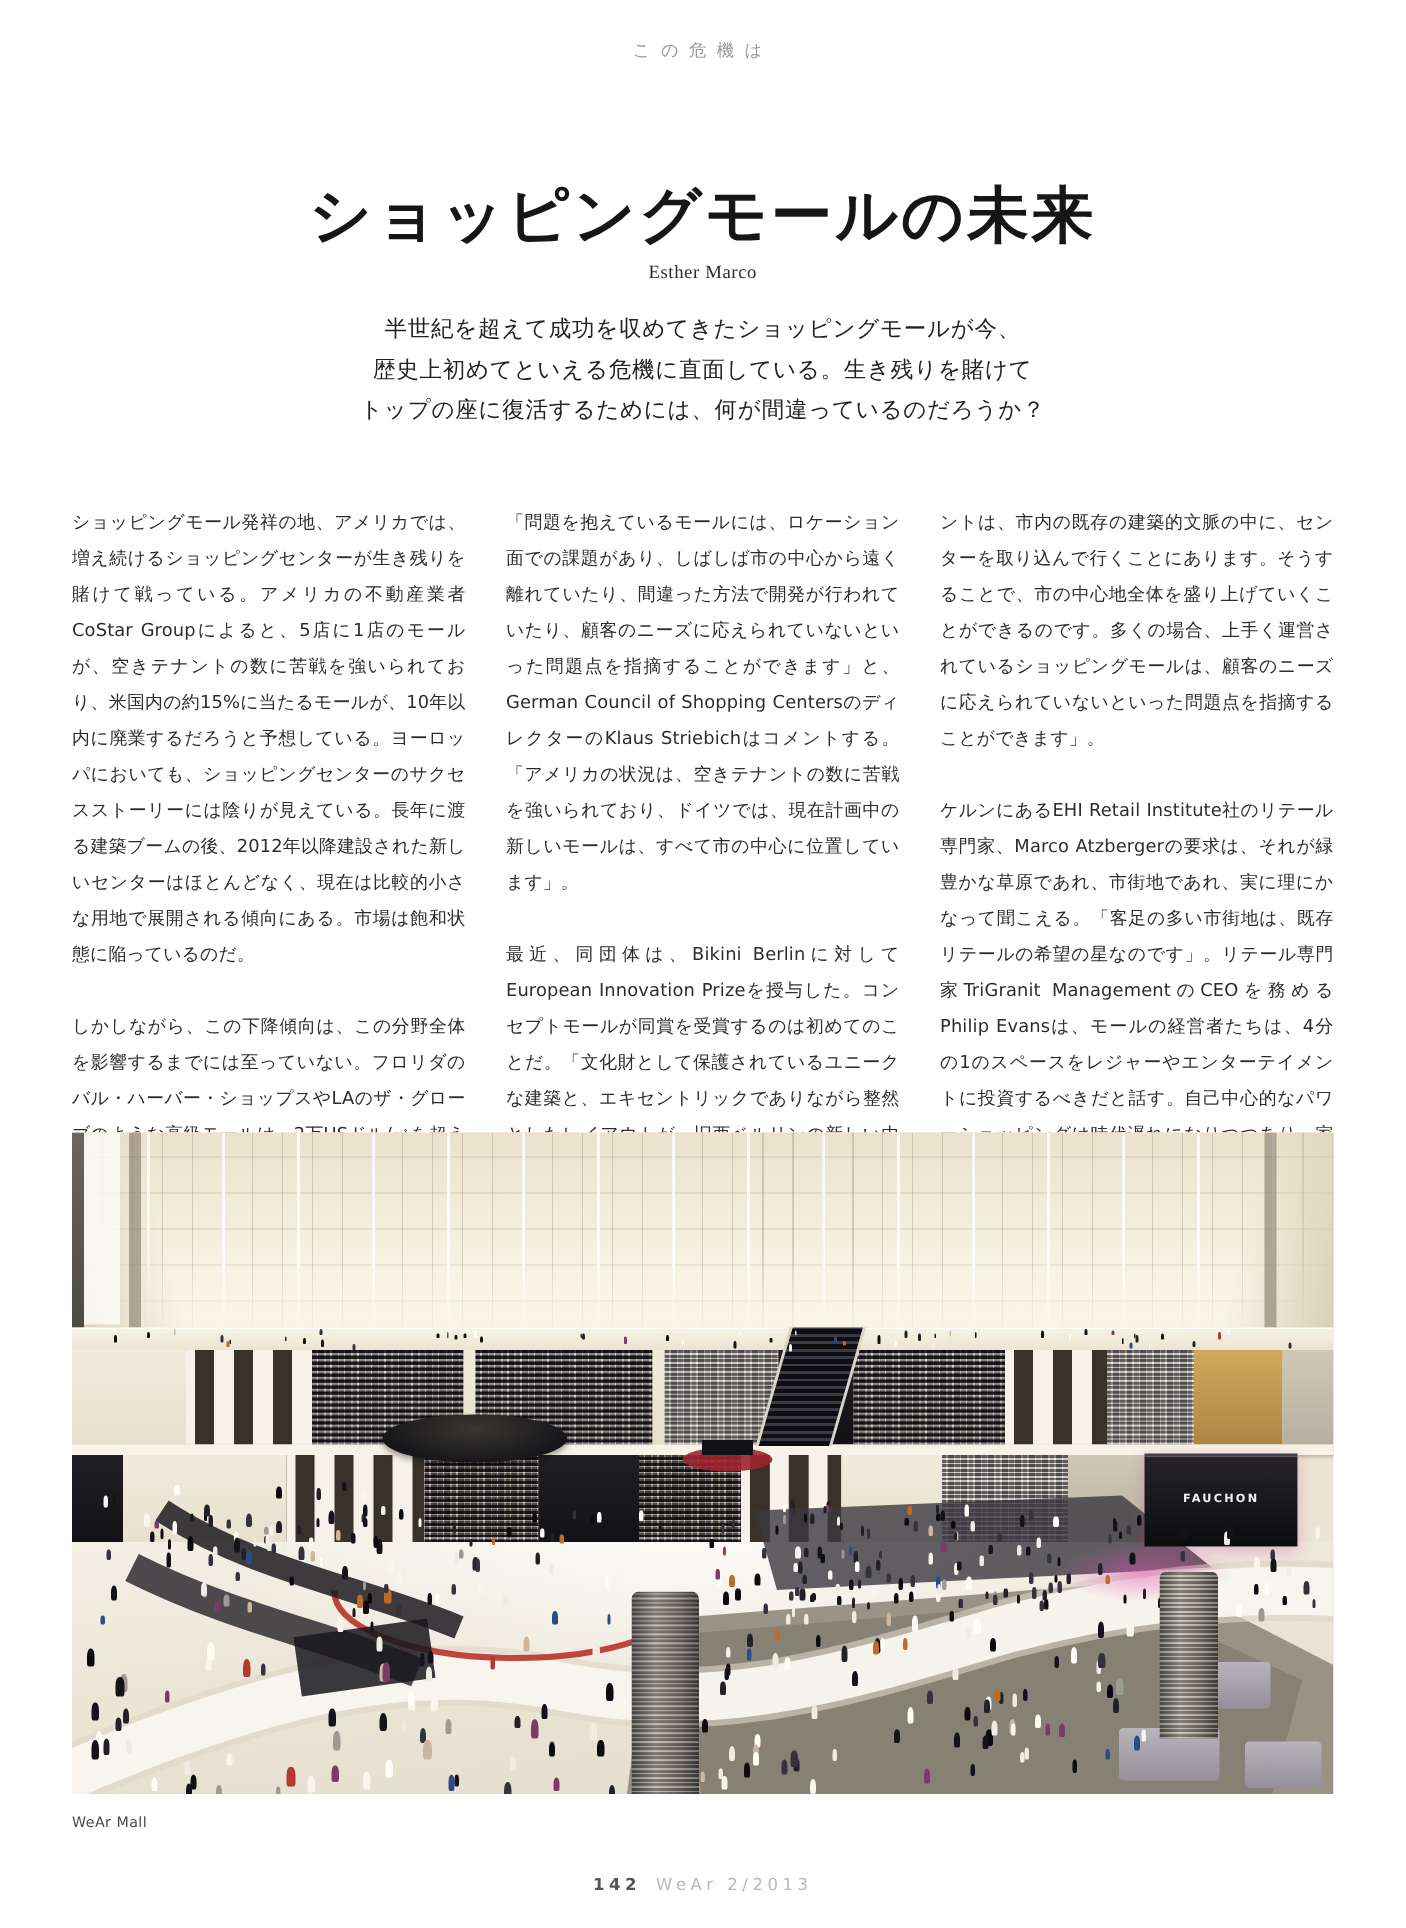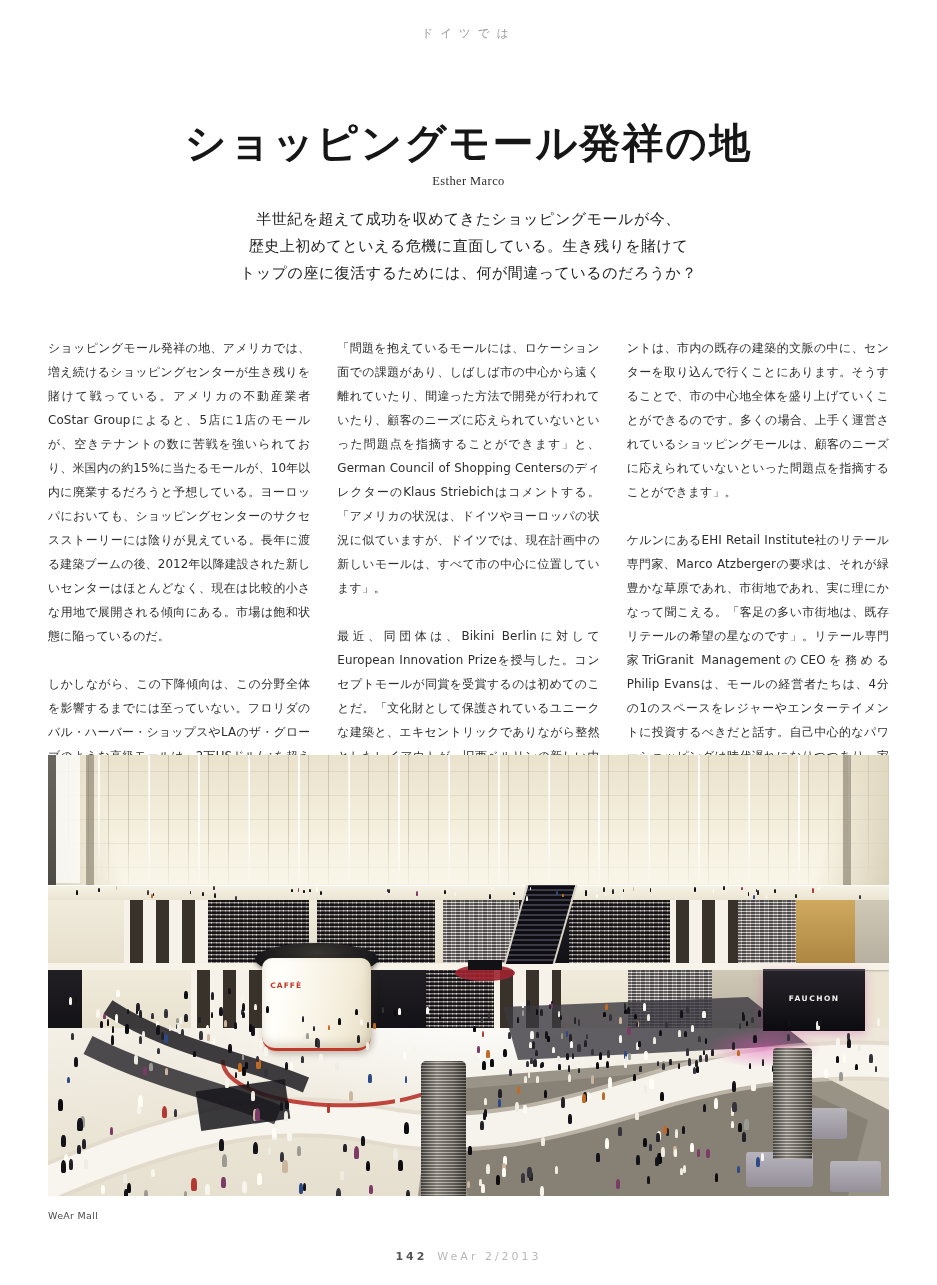--- a/index.html
+++ b/index.html
@@ -118,34 +118,34 @@
 
   .footer{position:absolute;top:1250px;left:0;width:100%;text-align:center;font-size:11px;letter-spacing:3px;}
   .footer .pageno{color:#555;font-weight:700;margin-right:10px;}
   .footer .issue{color:#b8b8b8;}
 </style>
 </head>
 <body>
 
 <div class="page">
 
-  <div class="kicker">ドイツでは</div>
-  <h1 class="title" style="margin:0;">ショッピングモール発祥の地</h1>
+  <div class="kicker">この危機は</div>
+  <h1 class="title" style="margin:0;">ショッピングモールの未来</h1>
   <div class="author">Esther Marco</div>
   <div class="lede">半世紀を超えて成功を収めてきたショッピングモールが今、
 歴史上初めてといえる危機に直面している。生き残りを賭けて
 トップの座に復活するためには、何が間違っているのだろうか？</div>
 
   <div class="columns">
     <div class="col">
         <p>ショッピングモール発祥の地、アメリカでは、増え続けるショッピングセンターが生き残りを賭けて戦っている。アメリカの不動産業者CoStar Groupによると、5店に1店のモールが、空きテナントの数に苦戦を強いられており、米国内の約15%に当たるモールが、10年以内に廃業するだろうと予想している。ヨーロッパにおいても、ショッピングセンターのサクセスストーリーには陰りが見えている。長年に渡る建築ブームの後、2012年以降建設された新しいセンターはほとんどなく、現在は比較的小さな用地で展開される傾向にある。市場は飽和状態に陥っているのだ。</p>
         <p>しかしながら、この下降傾向は、この分野全体を影響するまでには至っていない。フロリダのバル・ハーバー・ショップスやLAのザ・グローブのような高級モールは、2万USドル/㎡を超える年間売上を記録している。また、この危機は、中東やアジアでも実感されてはいない。では、米国のモールの多くの、何が間違っているのだろうか？</p>
       </div>
     <div class="col">
-        <p>「問題を抱えているモールには、ロケーション面での課題があり、しばしば市の中心から遠く離れていたり、間違った方法で開発が行われていたり、顧客のニーズに応えられていないといった問題点を指摘することができます」と、German Council of Shopping CentersのディレクターのKlaus Striebichはコメントする。「アメリカの状況は、ドイツやヨーロッパの状況に似ていますが、ドイツでは、現在計画中の新しいモールは、すべて市の中心に位置しています」。</p>
+        <p>「問題を抱えているモールには、ロケーション面での課題があり、しばしば市の中心から遠く離れていたり、間違った方法で開発が行われていたり、顧客のニーズに応えられていないといった問題点を指摘することができます」と、German Council of Shopping CentersのディレクターのKlaus Striebichはコメントする。「アメリカの状況は、空きテナントの数に苦戦を強いられており、ドイツでは、現在計画中の新しいモールは、すべて市の中心に位置しています」。</p>
         <p>最近、同団体は、Bikini Berlinに対してEuropean Innovation Prizeを授与した。コンセプトモールが同賞を受賞するのは初めてのことだ。「文化財として保護されているユニークな建築と、エキセントリックでありながら整然としたレイアウトが、旧西ベルリンの新しい中心地として、このロケーションのキャラクターを作り上げています」。Striebichはまた、他のショッピングセンターのチャンスも見据えている。「とても重要なポイ</p>
       </div>
     <div class="col">
         <p>ントは、市内の既存の建築的文脈の中に、センターを取り込んで行くことにあります。そうすることで、市の中心地全体を盛り上げていくことができるのです。多くの場合、上手く運営されているショッピングモールは、顧客のニーズに応えられていないといった問題点を指摘することができます」。</p>
         <p>ケルンにあるEHI Retail Institute社のリテール専門家、Marco Atzbergerの要求は、それが緑豊かな草原であれ、市街地であれ、実に理にかなって聞こえる。「客足の多い市街地は、既存リテールの希望の星なのです」。リテール専門家TriGranit ManagementのCEOを務めるPhilip Evansは、モールの経営者たちは、4分の1のスペースをレジャーやエンターテイメントに投資するべきだと話す。自己中心的なパワーショッピングは時代遅れになりつつあり、家族にやさしいショッピング体験の提供に舵を切ることが、ショッピングモールの未来を約束してくれるのだ。</p>
       </div>
   </div>
 
   <div class="photo">
     <div class="ceiling"></div>
@@ -204,23 +204,20 @@
       <path d="M -10 432 C 150 362, 240 352, 330 370 C 430 390, 520 362, 620 332 C 700 310, 780 302, 851 307" stroke="#f9f6ef" stroke-width="32" fill="none" opacity="0.95"></path>
       <path d="M 175 305 A 115 42 0 0 0 415 308" stroke="#b8322a" stroke-width="4" fill="none" opacity="0.9"></path>
       <path d="M 60 252 C 120 292, 190 302, 258 330" stroke="#1d1b20" stroke-width="16" fill="none" opacity="0.85"></path>
       <path d="M 40 290 C 110 325, 170 335, 230 360" stroke="#232127" stroke-width="20" fill="none" opacity="0.8"></path>
       <rect x="150" y="330" width="90" height="40" fill="#17161b" transform="rotate(-8 195 350)" opacity="0.85"></rect>
       <ellipse cx="437" cy="218" rx="30" ry="8" fill="#9e2430" opacity="0.9"></ellipse>
       <rect x="420" y="205" width="34" height="10" fill="#121116"></rect>
     </svg>
 
     <div class="kiosk-cap"></div>
-    <div class="kiosk-body">
-      <div class="kiosk-label">CAFFÈ</div>
-    </div>
 
     <div class="fauchon">
       <div class="fauchon-label">FAUCHON</div>
     </div>
     <div class="pink-glow"></div>
 
     <div class="pillar-c"></div>
     <div class="pillar-r"></div>
 
     <div class="sofa" style="left:88%;top:80%;width:7%;height:7%"></div>

